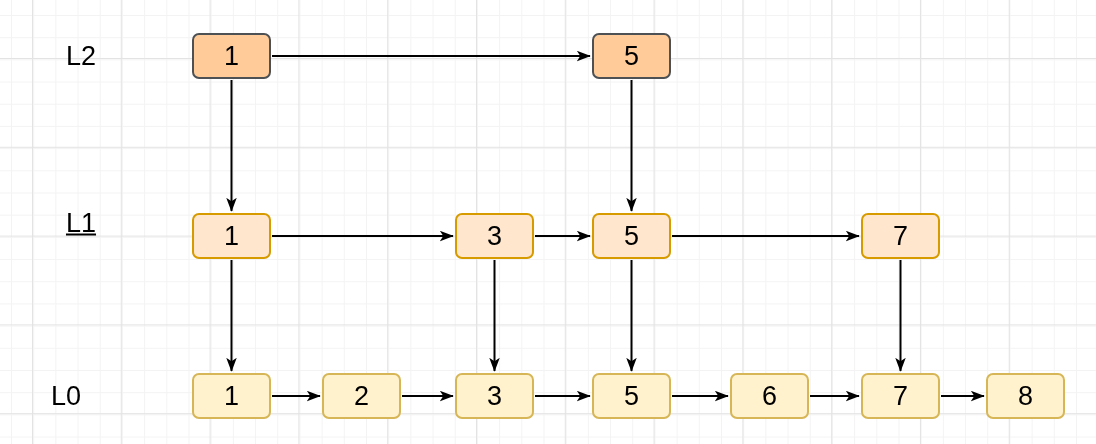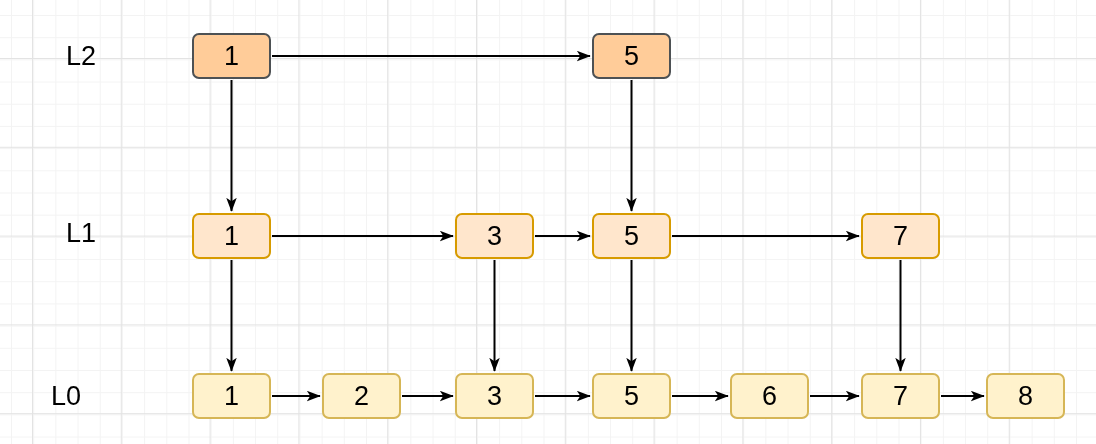--- a/index.html
+++ b/index.html
@@ -79,21 +79,21 @@
         <path d="M631.5,80 L631.5,211" stroke="#000000" stroke-width="2" fill="none" marker-end="url(#arrowhead)"></path>
         <path d="M231.5,260 L231.5,371" stroke="#000000" stroke-width="2" fill="none" marker-end="url(#arrowhead)"></path>
         <path d="M494.5,260 L494.5,371" stroke="#000000" stroke-width="2" fill="none" marker-end="url(#arrowhead)"></path>
         <path d="M631.5,260 L631.5,371" stroke="#000000" stroke-width="2" fill="none" marker-end="url(#arrowhead)"></path>
         <path d="M900.5,260 L900.5,371" stroke="#000000" stroke-width="2" fill="none" marker-end="url(#arrowhead)"></path>
       </g>
   </svg>
 
   <div id="node-layer">
     <span class="row-label" style="left: 81px; top: 56px;">L2</span>
-    <span class="row-label" style="left: 81px; top: 233px;">L1</span>
+    <span class="row-label" style="left: 81px; top: 223px; text-decoration: underline;">L1</span>
     <span class="row-label" style="left: 66px; top: 396px;">L0</span>
   <div class="node" style="left: 192px; top: 33px; width: 79px; height: 46px; background: rgb(255, 204, 153); border-color: rgb(77, 81, 84);">
         <span class="node-label">1</span>
       </div>
       <div class="node" style="left: 592px; top: 33px; width: 79px; height: 46px; background: rgb(255, 204, 153); border-color: rgb(77, 81, 84);">
         <span class="node-label">5</span>
       </div>
       <div class="node" style="left: 192px; top: 213px; width: 79px; height: 46px; background: rgb(255, 230, 204); border-color: rgb(215, 155, 0);">
         <span class="node-label">1</span>
       </div>

